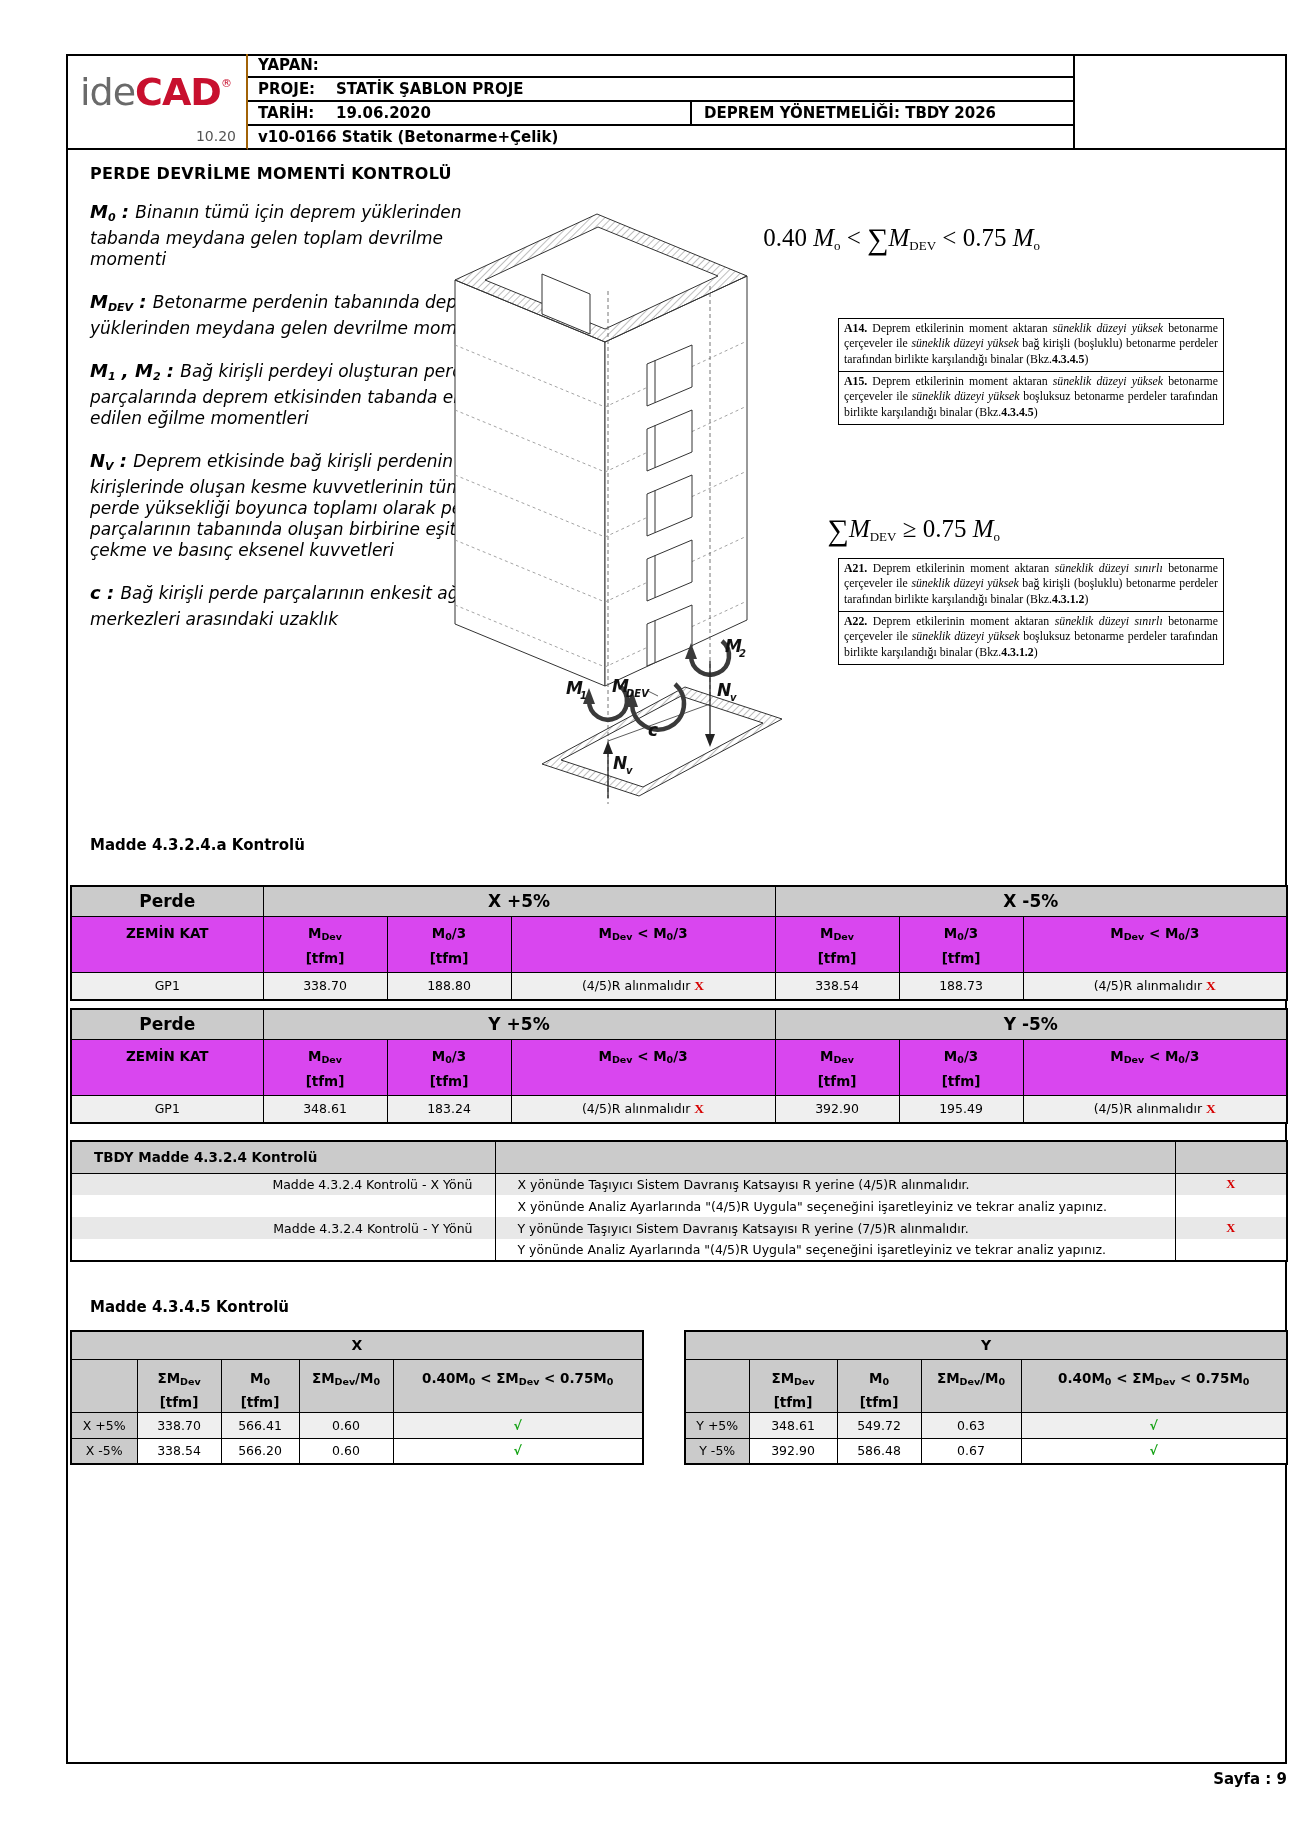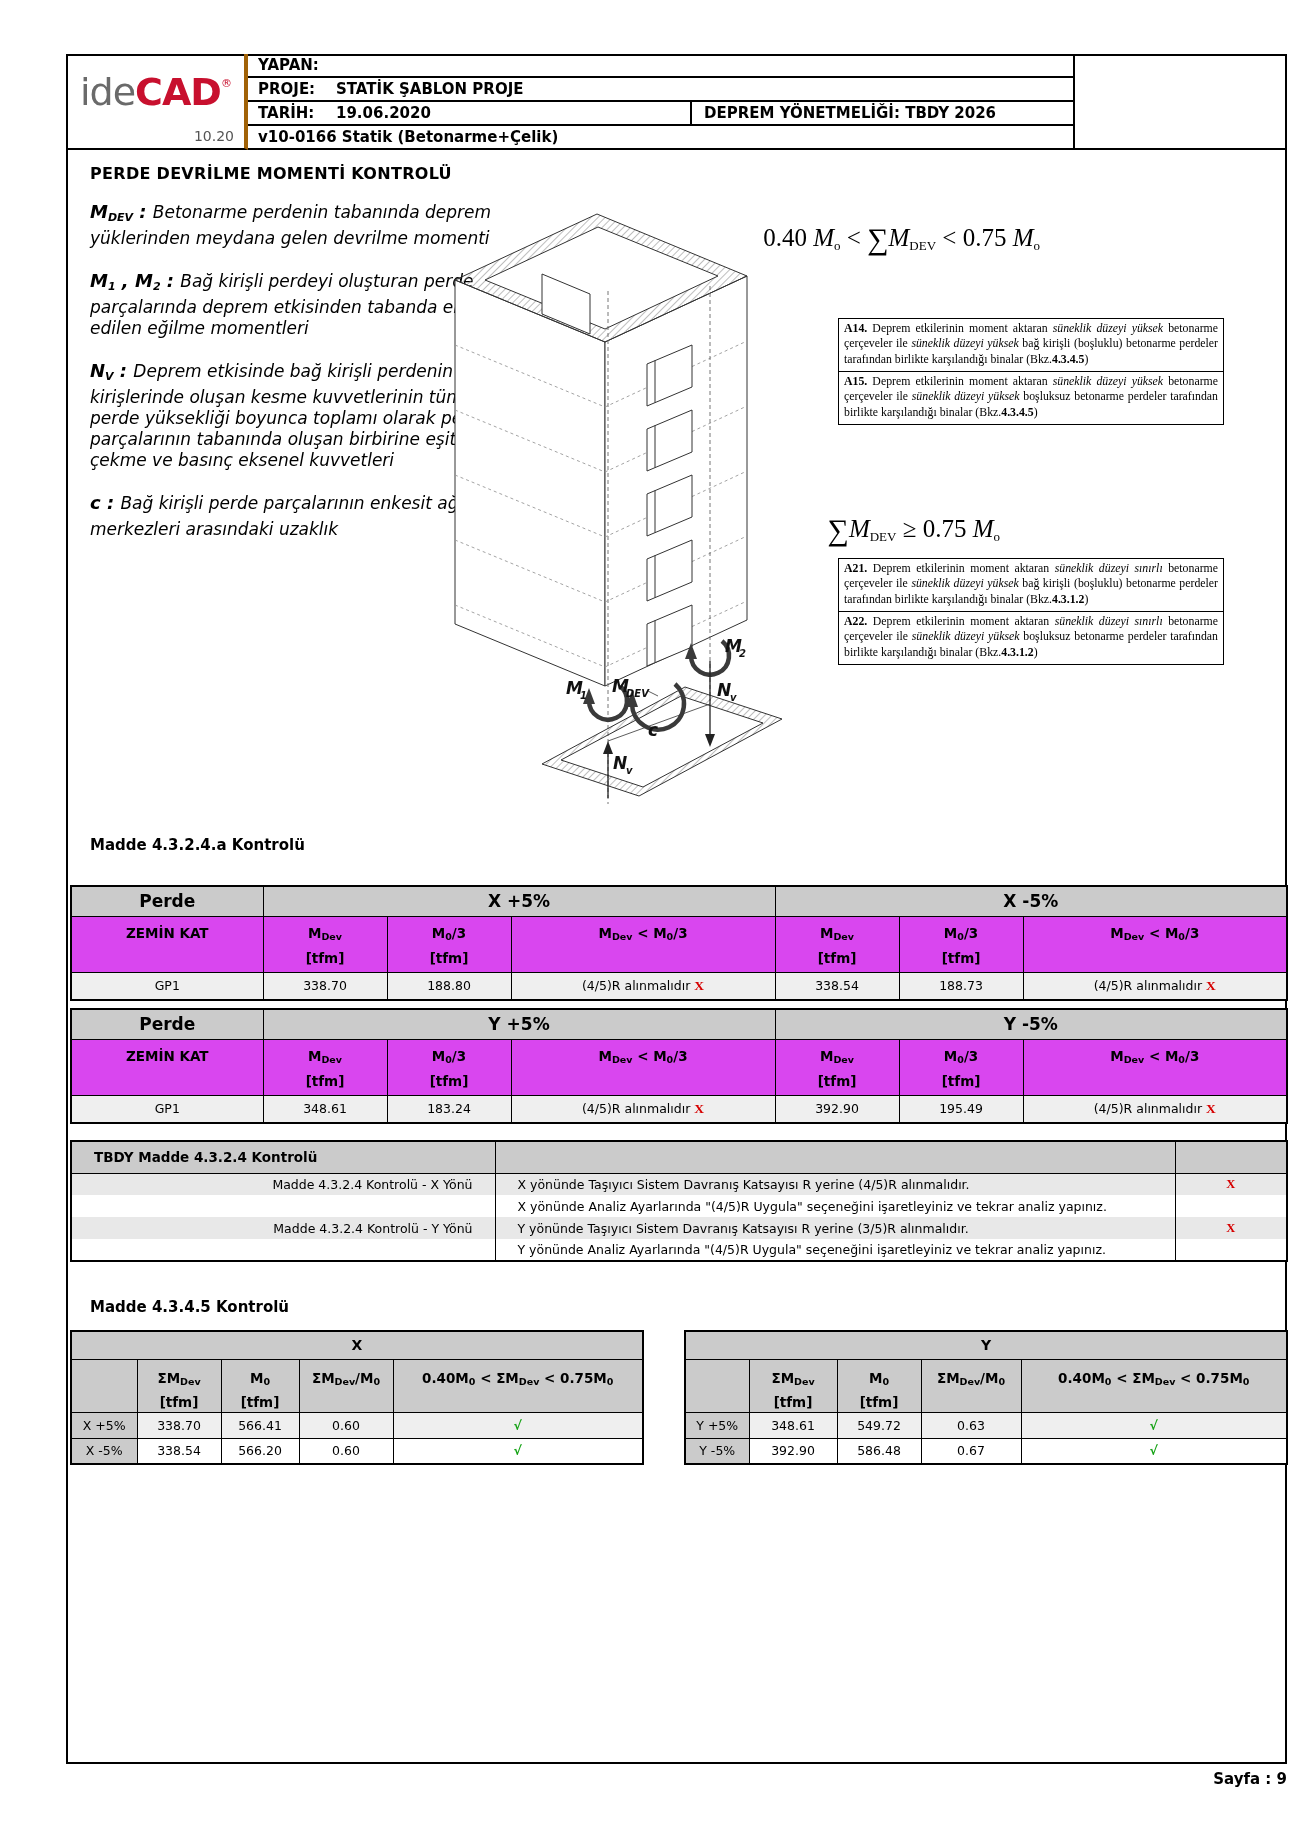--- a/index.html
+++ b/index.html
@@ -7,21 +7,21 @@
   body {
     width:1315px; height:1843px; position:relative; background:#fff;
     font-family:"DejaVu Sans", sans-serif; color:#000;
   }
   .abs { position:absolute; }
 
   
   .outer { left:66px; top:54px; width:1221px; height:1710px; border:2px solid #000; }
 
   
-  .logo-cell { left:66px; top:54px; width:182px; height:96px; border-right:4px solid #a16207; border-bottom:2px solid #000; }
+  .logo-cell { left:66px; top:54px; width:182px; height:96px; border-right:2px solid #a16207; border-bottom:2px solid #000; }
   .logo-line { position:absolute; left:14px; top:16px; white-space:nowrap; }
   .l-ide { color:#6a6a6a; font-size:38px; letter-spacing:-1px; }
   .l-cad { color:#c8102e; font-size:38px; font-weight:bold; letter-spacing:-1px; }
   .l-reg { color:#c8102e; font-size:11px; vertical-align:18px; }
   .l-ver { position:absolute; right:10px; bottom:4px; color:#555; font-size:14px; }
   .hdr-row { left:248px; width:825px; height:24px; border-bottom:2px solid #000;
              font-size:15px; font-weight:bold; display:flex; align-items:center; padding-left:10px; }
   .hdr-val { margin-left:0; }
   .hdr-lab { width:78px; }
   .hdr-right-cell { left:1073px; top:54px; width:214px; height:96px; border-left:2px solid #000; border-bottom:2px solid #000; }
@@ -114,20 +114,21 @@
   <span>DEPREM YÖNETMELİĞİ: TBDY 2026</span>
 </div>
 <div class="abs hdr-row" style="top:126px;">
   <span>v10-0166 Statik (Betonarme+Çelik)</span>
 </div>
 <div class="abs hdr-right-cell"></div>
 
 <div class="abs page-title">PERDE DEVRİLME MOMENTİ KONTROLÜ</div>
 
 <div class="abs defs">
+  <p><span class="dlead"><span>M</span><sub>0</sub><span> : </span></span><span>Binanın tümü için deprem yüklerinden tabanda meydana gelen toplam devrilme momenti</span></p>
   <p><span class="dlead"><span>M</span><sub>DEV</sub><span> : </span></span><span>Betonarme perdenin tabanında deprem yüklerinden meydana gelen devrilme momenti</span></p>
   <p><span class="dlead"><span>M</span><sub>1</sub><span> , </span><span>M</span><sub>2</sub><span> : </span></span><span>Bağ kirişli perdeyi oluşturan perde parçalarında deprem etkisinden tabanda elde edilen eğilme momentleri</span></p>
   <p><span class="dlead"><span>N</span><sub>V</sub><span> : </span></span><span>Deprem etkisinde bağ kirişli perdenin bağ kirişlerinde oluşan kesme kuvvetlerinin tüm perde yüksekliği boyunca toplamı olarak perde parçalarının tabanında oluşan birbirine eşit çekme ve basınç eksenel kuvvetleri</span></p>
   <p><span class="dlead"><span>c</span><sub></sub><span> : </span></span><span>Bağ kirişli perde parçalarının enkesit ağırlık merkezleri arasındaki uzaklık</span></p>
 </div>
 
 <svg class="abs" style="left:442px; top:196px;" width="360" height="625" viewBox="0 0 360 625">
   <defs>
     <pattern id="hatch" patternUnits="userSpaceOnUse" width="5" height="5" patternTransform="rotate(45)">
       <line x1="0" y1="0" x2="0" y2="5" stroke="#888" stroke-width="1.1"></line>
@@ -345,21 +346,21 @@
     <td class="msg">X yönünde Taşıyıcı Sistem Davranış Katsayısı R yerine (4/5)R alınmalıdır.</td>
     <td class="flg flag">X</td>
   </tr>
   <tr>
     <td class="lbl"></td>
     <td class="msg">X yönünde Analiz Ayarlarında "(4/5)R Uygula"  seçeneğini işaretleyiniz ve tekrar analiz yapınız.</td>
     <td class="flg flag"></td>
   </tr>
   <tr class="g">
     <td class="lbl">Madde 4.3.2.4 Kontrolü - Y Yönü</td>
-    <td class="msg">Y yönünde Taşıyıcı Sistem Davranış Katsayısı R yerine (3/5)R alınmalıdır.</td>
+    <td class="msg">Y yönünde Taşıyıcı Sistem Davranış Katsayısı R yerine (7/5)R alınmalıdır.</td>
     <td class="flg flag">X</td>
   </tr>
   <tr>
     <td class="lbl"></td>
     <td class="msg">Y yönünde Analiz Ayarlarında "(4/5)R Uygula"  seçeneğini işaretleyiniz ve tekrar analiz yapınız.</td>
     <td class="flg flag"></td>
   </tr>
 </tbody>
   </table>
 

